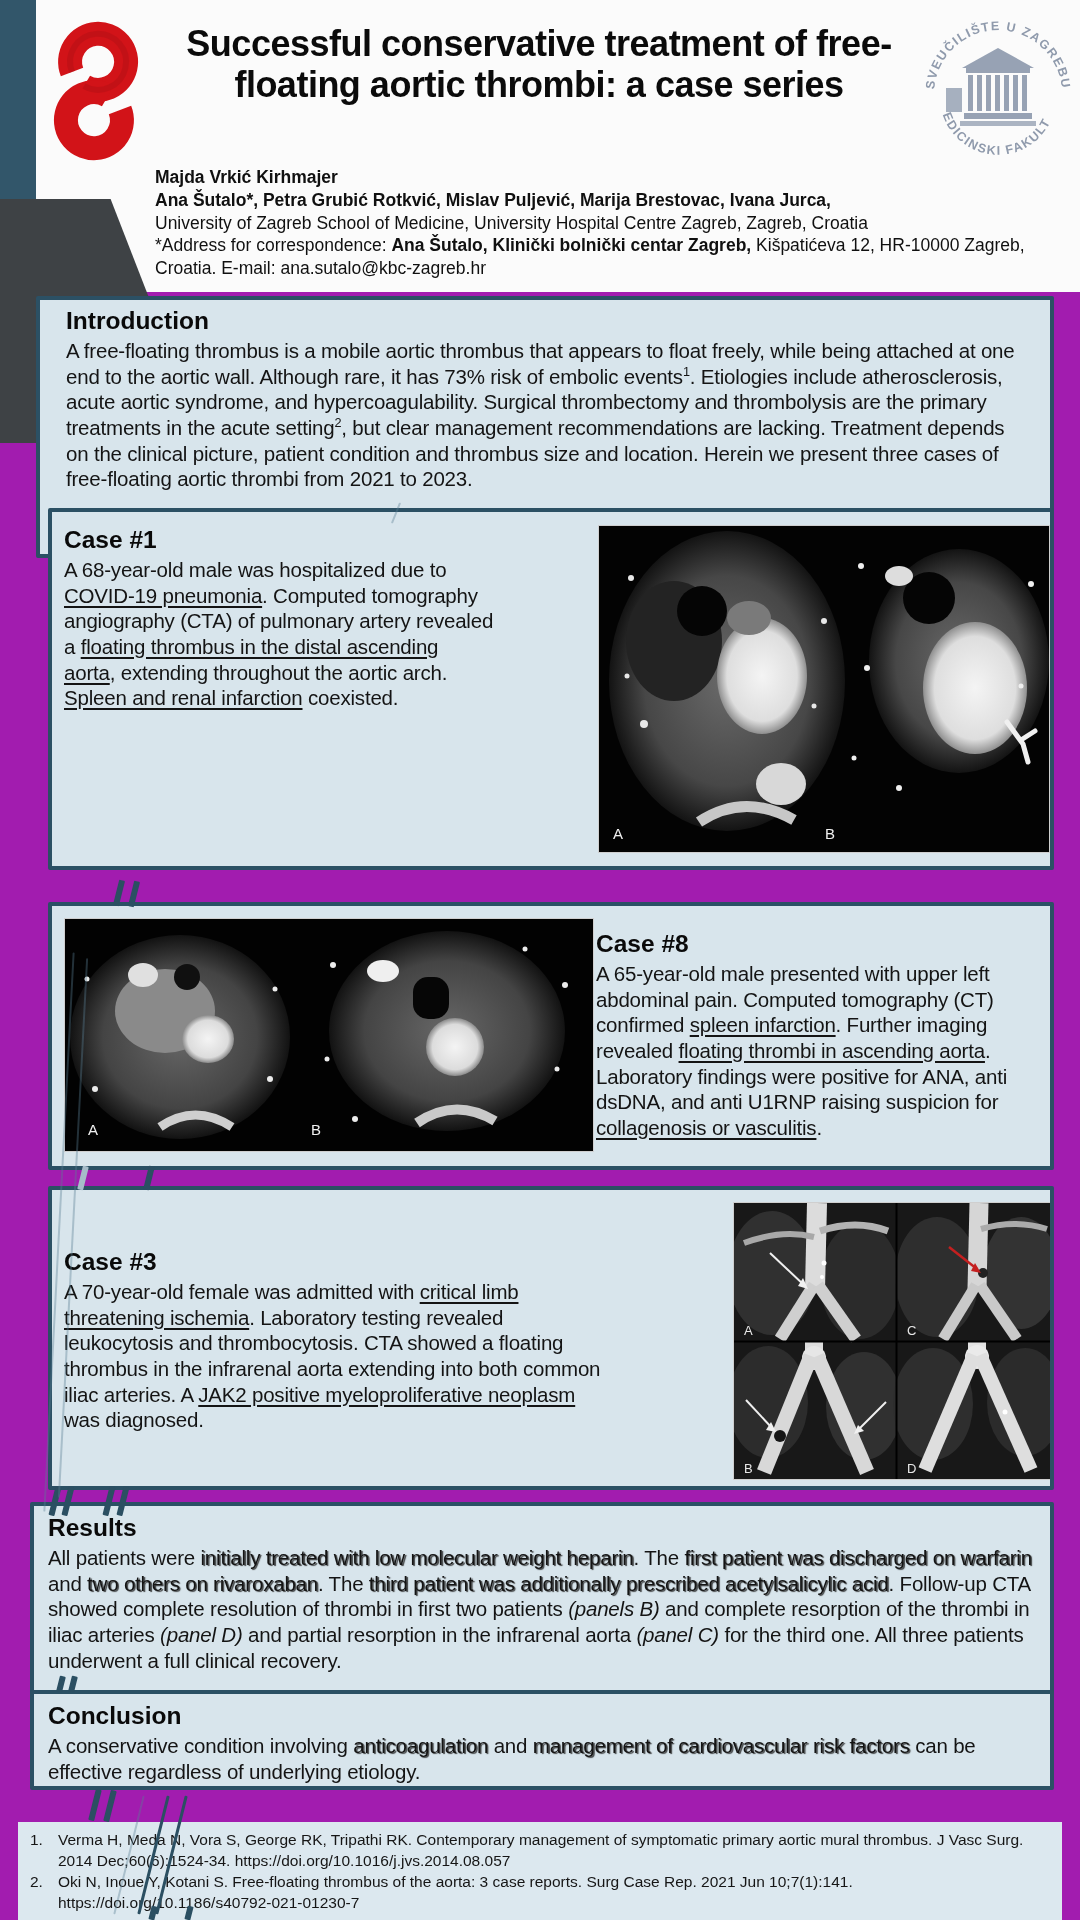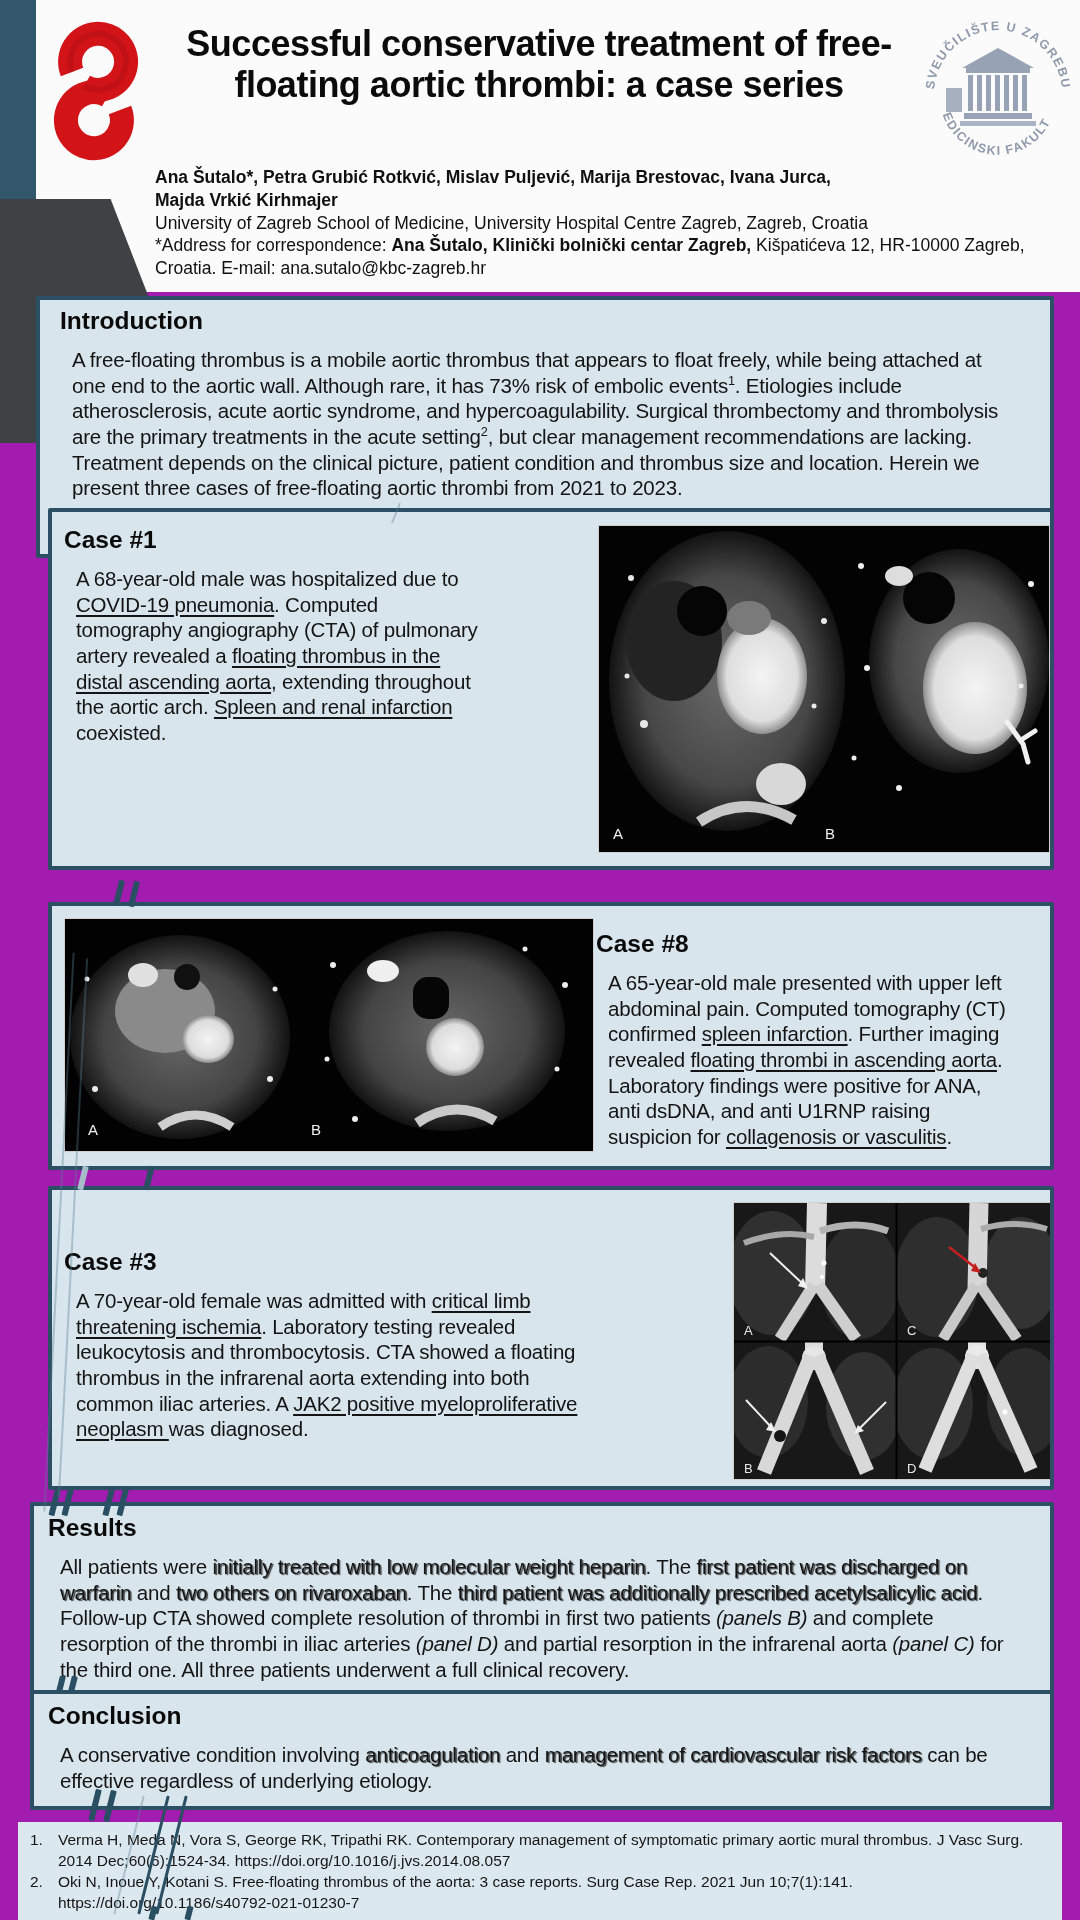--- a/index.html
+++ b/index.html
@@ -16,38 +16,38 @@
   .logo{position:absolute;left:42px;top:20px;}
   .title{position:absolute;left:158px;top:24px;width:762px;margin:0;text-align:center;
          font-size:36px;font-weight:bold;line-height:1.13;letter-spacing:-.5px;color:#0b0b0b;}
   .seal{position:absolute;left:918px;top:10px;}
   .authors{position:absolute;left:155px;top:166px;width:905px;font-size:17.5px;line-height:1.3;color:#101010;}
   .authors .bold{font-weight:bold;}
   
   .panel{position:absolute;background:#d8e5ec;border:4px solid #2b5064;border-radius:2px;
          box-sizing:border-box;overflow:hidden;}
   .panel h2{margin:0 0 3px 0;font-size:24.5px;font-weight:bold;color:#0a0a0a;}
-  .body-text{margin:12px;font-size:20.5px;line-height:1.25;letter-spacing:-.2px;}
+  .body-text{margin:0;font-size:20.5px;line-height:1.25;letter-spacing:-.2px;}
   .u{text-decoration:underline;text-underline-offset:3px;}
   .b{font-weight:bold;}
   .i{font-style:italic;}
   .sh{text-shadow:1.4px 1.1px 1px rgba(35,35,35,.85);}
   sup{font-size:.62em;line-height:0;vertical-align:super;}
-  .intro{left:36px;top:296px;width:1018px;height:262px;padding:7px 20px;}
+  .intro{left:36px;top:296px;width:1018px;height:262px;padding:7px 26px;}
   .case1{left:48px;top:508px;width:1006px;height:362px;}
   .case1-text{position:absolute;left:12px;top:14px;width:430px;}
   .case1-img{position:absolute;left:546px;top:13px;}
   .case2{left:48px;top:902px;width:1006px;height:268px;}
   .case2-img{position:absolute;left:12px;top:12px;}
   .case2-text{position:absolute;left:544px;top:24px;width:432px;}
   .case3{left:48px;top:1186px;width:1006px;height:304px;padding-left:44px;}
   .case3-text{position:absolute;left:12px;top:58px;width:546px;}
   .case3-img{position:absolute;left:681px;top:12px;}
   .results{left:30px;top:1502px;width:1024px;height:224px;padding:8px 14px;}
-  .conclusion{left:30px;top:1690px;width:1024px;height:120px;padding:8px 14px;}
+  .conclusion{left:30px;top:1690px;width:1024px;height:100px;padding:8px 14px;}
   .ct{display:block;background:#000;border:1px solid #cfcfcf;}
   
   .refs{position:absolute;left:18px;top:1822px;width:1044px;min-height:84px;background:#dce8ef;
         box-sizing:border-box;padding:8px 12px;font-size:15.5px;line-height:1.35;color:#161616;}
   .ref{display:flex;}
   .refnum{width:28px;flex:none;}
   .reftext{flex:1;}
   
   .tick{position:absolute;width:6px;background:#2b4f62;transform:rotate(14deg);border-radius:1px;}
   .tick.light{background:#a6bcc9;}
@@ -94,22 +94,22 @@
         <rect x="86" y="65" width="5" height="36"></rect>
           <rect x="95" y="65" width="5" height="36"></rect>
         <rect x="104" y="65" width="5" height="36"></rect>
         <rect x="28" y="78" width="16" height="24" opacity=".85"></rect>
         <rect x="46" y="103" width="68" height="6"></rect>
         <rect x="42" y="111" width="76" height="5" opacity=".8"></rect>
       </g>
     </svg>
 
     <div class="authors">
+      <div class="bold">Majda Vrkić Kirhmajer</div>
       <div class="bold">Ana Šutalo*, Petra Grubić Rotkvić, Mislav Puljević, Marija Brestovac, Ivana Jurca,</div>
-      <div class="bold">Majda Vrkić Kirhmajer</div>
       <div>University of Zagreb School of Medicine, University Hospital Centre Zagreb, Zagreb, Croatia</div>
       <div><span>*Address for correspondence: </span><span class="b">Ana Šutalo, Klinički bolnički centar Zagreb,</span><span> Kišpatićeva 12, HR-10000 Zagreb, Croatia. E-mail: ana.sutalo@kbc-zagreb.hr</span></div>
     </div>
   </div>
 
   <section class="panel intro">
     <h2>Introduction</h2>
     <p class="body-text"><span>A free-floating thrombus is a mobile aortic thrombus that appears to float freely, while being attached at one end to the aortic wall. Although rare, it has 73% risk of embolic events</span><sup>1</sup><span>. Etiologies include atherosclerosis, acute aortic syndrome, and hypercoagulability. Surgical thrombectomy and thrombolysis are the primary treatments in the acute setting</span><sup>2</sup><span>, but clear management recommendations are lacking. Treatment depends on the clinical picture, patient condition and thrombus size and location. Herein we present three cases of free-floating aortic thrombi from 2021 to 2023.</span></p>
   </section>
 

